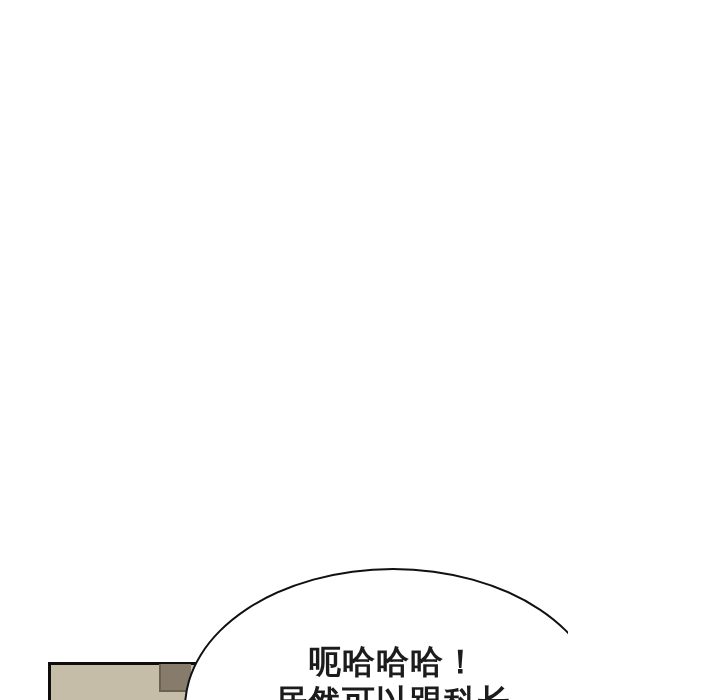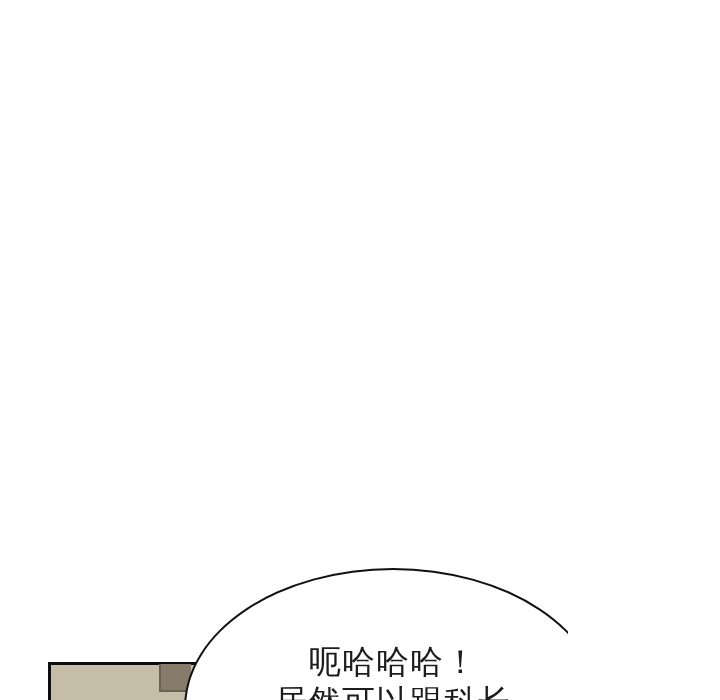--- a/index.html
+++ b/index.html
@@ -7,20 +7,21 @@
     padding: 0;
     background: #ffffff;
     font-family: "DejaVu Sans", "Liberation Sans", sans-serif;
   }
   .stage {
     position: relative;
     width: 568px;
     height: 700px;
     overflow: hidden;
     background: var(--page-bg, #ffffff);
+    font-weight: bold;
   }
 
   
   .panel-left {
     position: absolute;
     left: 48px;
     top: 662px;
     width: 186px;
     height: 60px;
     background: var(--left-fill, #c5bda8);

